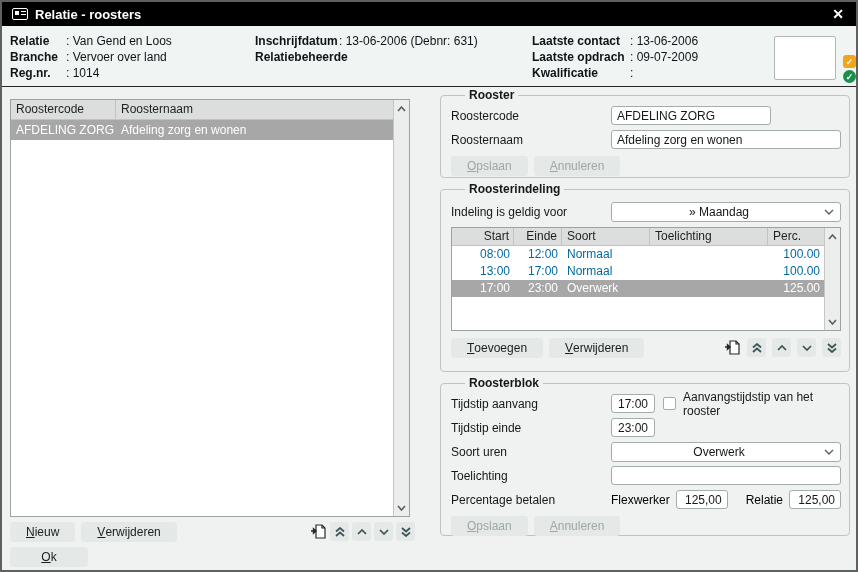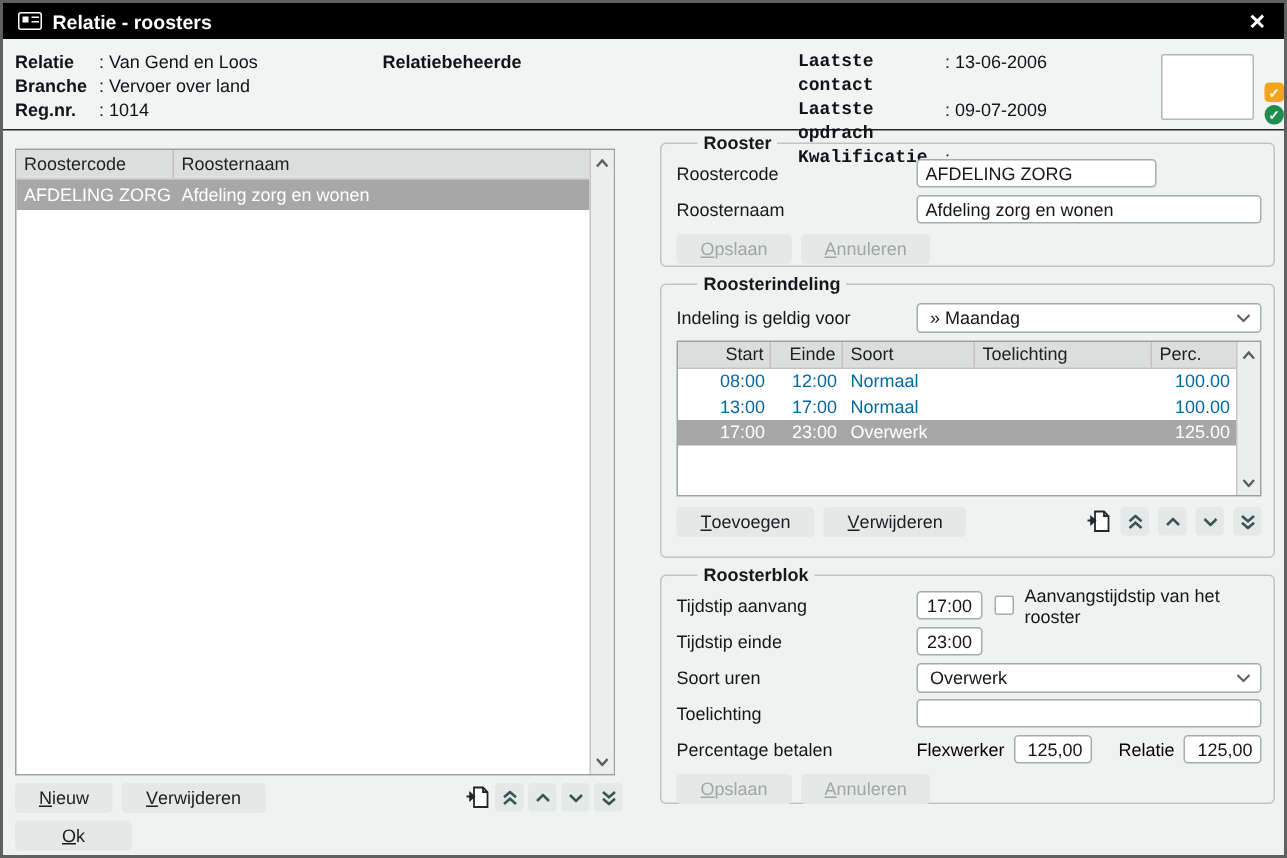--- a/index.html
+++ b/index.html
@@ -23,21 +23,21 @@
   
   .header {
     position:absolute; left:0; top:24px; right:0; height:61px;
     background:#f0f4f3; border-bottom:1px solid #262626; padding-top:7px;
   }
   .hcol { position:absolute; top:7px; }
   .hcol .hrow { display:flex; font-size:12px; line-height:16px; color:#101418; }
   .hcol .hlabel { font-weight:bold; }
   .hcol1 { left:8px; } .hcol1 .hlabel { width:56px; }
   .hcol2 { left:253px; } .hcol2 .hlabel { width:84px; }
-  .hcol3 { left:530px; } .hcol3 .hlabel { width:98px;font-family:Liberation Mono, monospace; }
+  .hcol3 { left:530px; } .hcol3 .hlabel { width:98px; }
   .photo-box { position:absolute; left:772px; top:10px; width:62px; height:44px;
     background:#fff; border:1px solid #b2b6b5; border-radius:2px; }
   .badge { position:absolute; width:13px; height:13px; display:flex; align-items:center;
     justify-content:center; color:#fff; font-size:9px; font-weight:bold; }
   .badge-orange { left:841px; top:29px; border-radius:3px; }
   .badge-green  { left:841px; top:44px; border-radius:50%; }
   
   .list-box { position:absolute; left:8px; top:97px; width:400px; height:418px;
     background:#fff; border:1px solid #9aa3a2; }
   .list-head { display:flex; height:20px; background:#dcdedd; border-bottom:1px solid #c2c2c2;
@@ -82,21 +82,21 @@
   .frow { display:flex; align-items:center; margin:5px 8px 0 10px; height:19px; }
   .frow .flabel { width:160px; font-size:12px; color:#14181a; flex:0 0 auto; }
   input.tf { height:19px; border:1px solid #a3adac; border-radius:3px; background:#fff;
     font-size:12px; padding:0 5px; color:#14181a; font-family:"Liberation Sans", sans-serif; }
   input.tf.w-med { width:160px; } input.tf.w-wide { width:232px; }
   input.tf.w-time { width:44px; text-align:center; }
   input.tf.w-num { width:52px; text-align:right; }
   .combo { position:relative; width:232px; height:20px; background:#fff;
     border:1px solid #a3adac; border-radius:3px; font-size:12px; color:#14181a;
     display:flex; align-items:center; padding:0 22px 0 8px; cursor:pointer; }
-  .combo .cv { flex:1; overflow:hidden; white-space:nowrap; }
+  .combo .cv { flex:1; overflow:hidden; white-space:nowrap;text-align:center; }
   .combo .carr { position:absolute; right:6px; top:6px; }
   .grp-btnbar { display:flex; gap:6px; margin:7px 8px 0 10px; }
   
   .itable { position:relative; margin:6px 8px 0 10px; height:104px; background:#fff;
     border:1px solid #9aa3a2; }
   .ithead { display:flex; height:18px; background:#dcdedd; border-bottom:1px solid #c2c2c2;
     font-size:12px; color:#1c2022; }
   .ithead > div { padding:1px 4px 0 5px; border-right:1px solid #c2c2c2; }
   .itrow { display:flex; height:17px; font-size:12px; color:#0369a1; }
   .itrow.selected { background:#a7a7a7; color:#fff; }
@@ -132,20 +132,24 @@
       <div class="hrow">
           <span class="hlabel">Branche</span>
           <span>: Vervoer over land</span>
         </div>
       <div class="hrow">
           <span class="hlabel">Reg.nr.</span>
           <span>: 1014</span>
         </div>
     </div>
     <div class="hcol hcol2">
+      <div class="hrow">
+          <span class="hlabel">Inschrijfdatum</span>
+          <span>: 13-06-2006  (Debnr: 631)</span>
+        </div>
       <div class="hrow">
           <span class="hlabel">Relatiebeheerde</span>
         </div>
     </div>
     <div class="hcol hcol3">
       <div class="hrow">
           <span class="hlabel">Laatste contact</span>
           <span>: 13-06-2006</span>
         </div>
       <div class="hrow">

